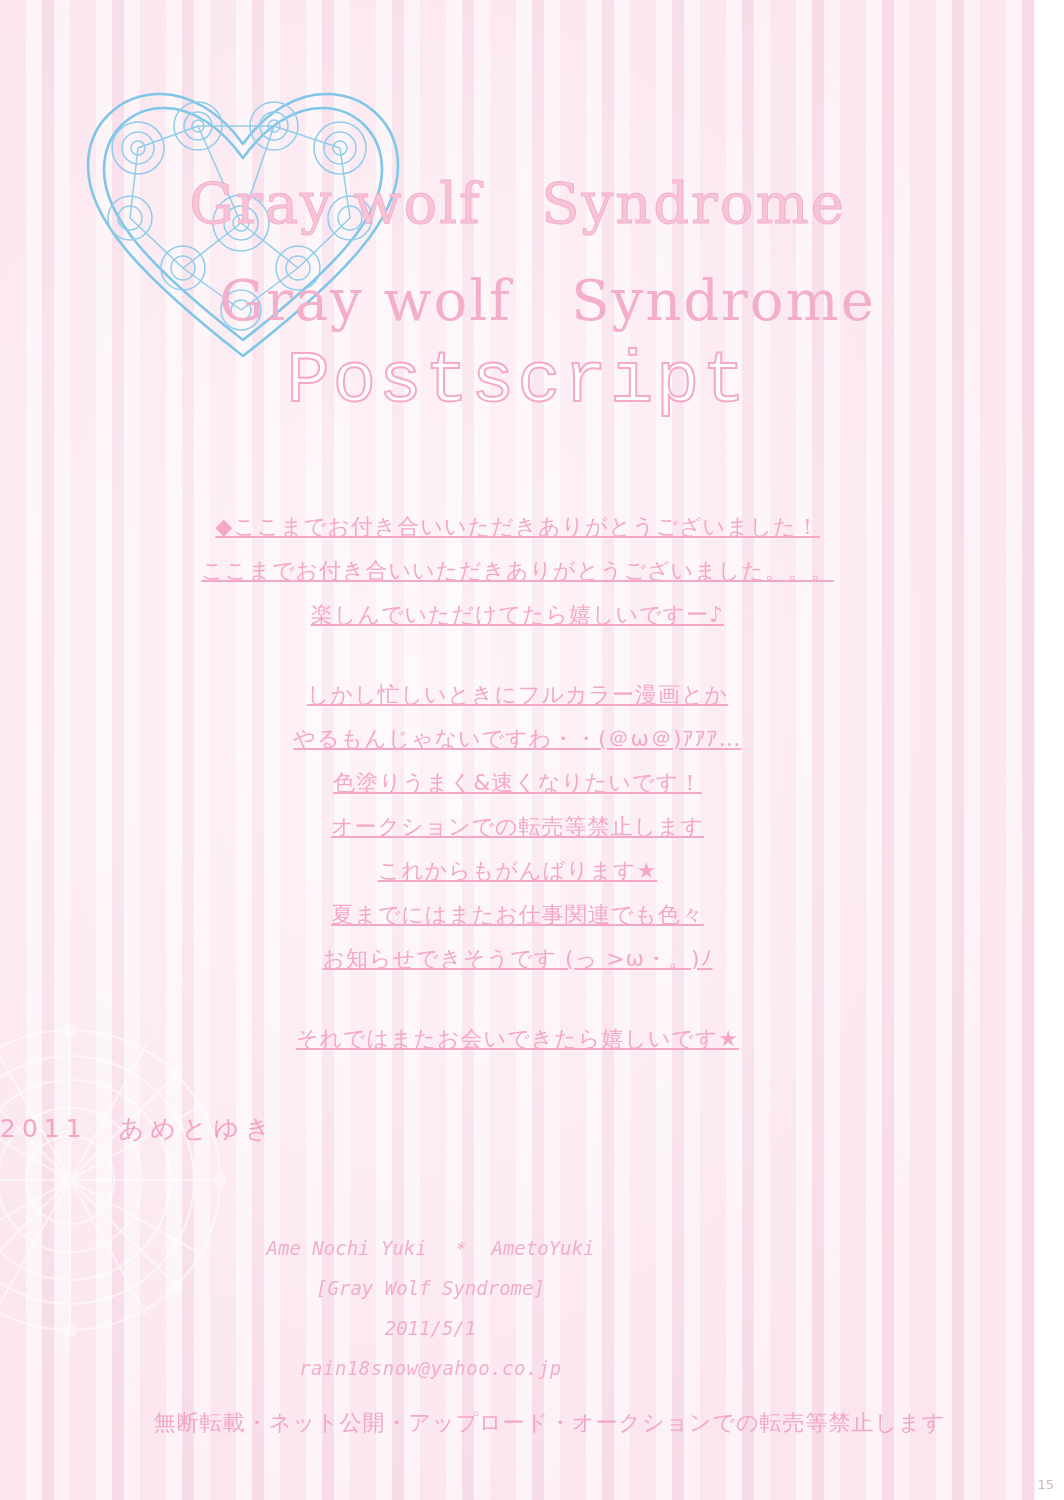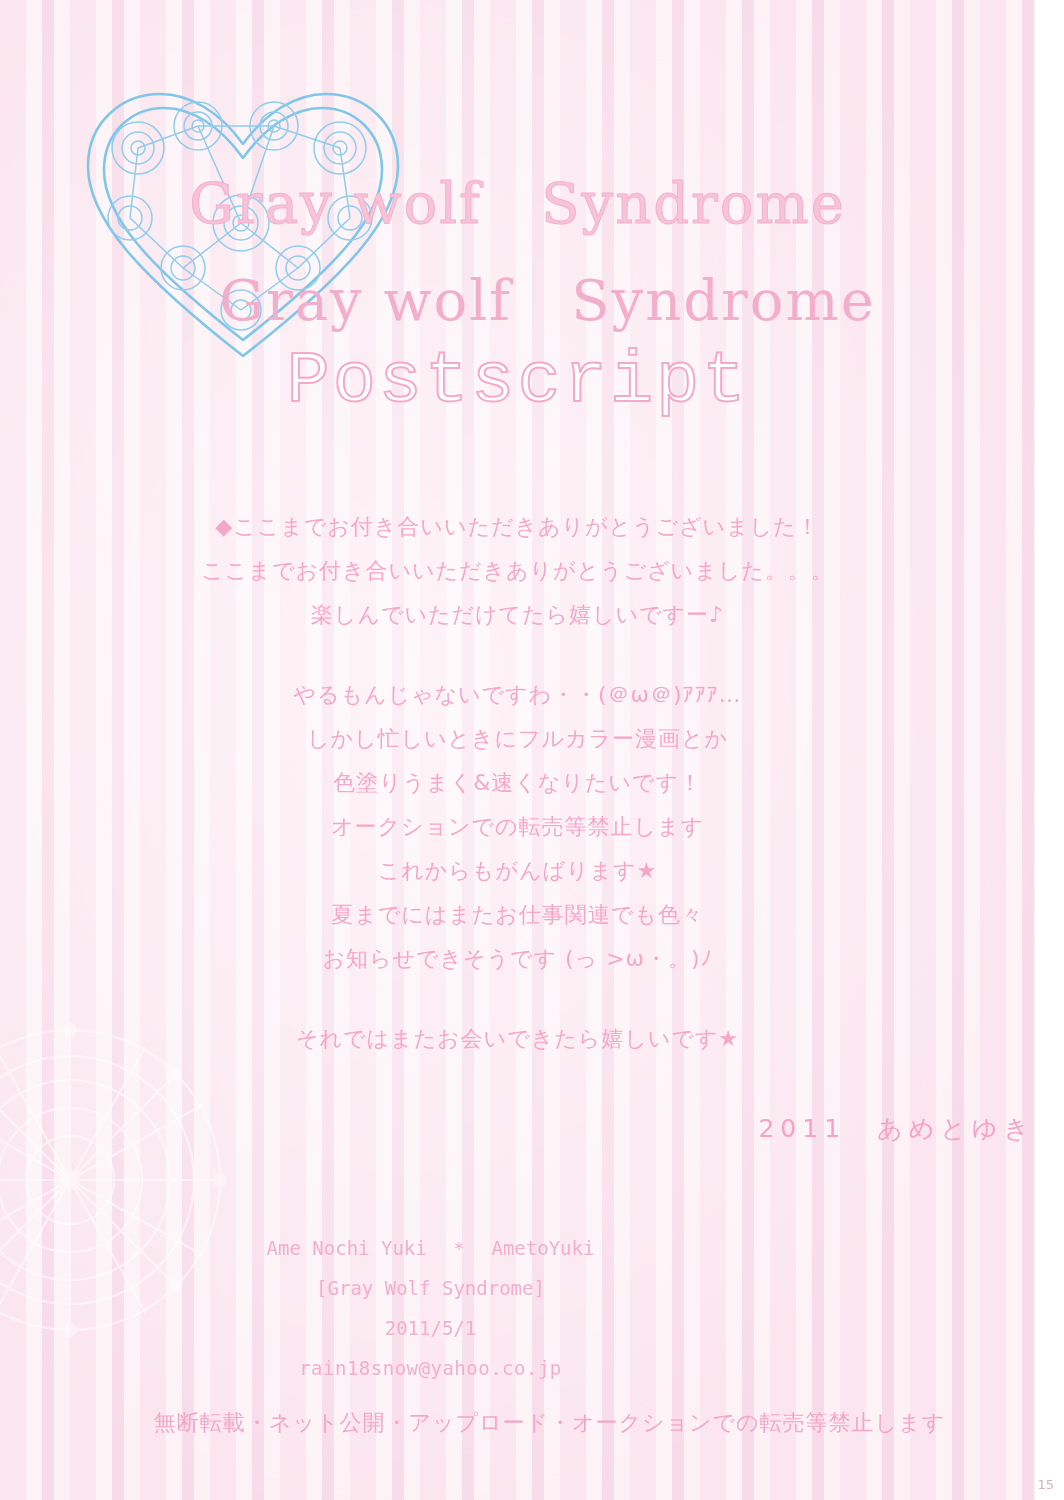--- a/index.html
+++ b/index.html
@@ -116,45 +116,46 @@
     width: 1035px;
     text-align: center;
     color: #f5a7c8;
     font-family: "DejaVu Sans", sans-serif;
     font-size: 22px;
     line-height: 44px;
     letter-spacing: 1px;
   }
   .afterword .para { margin-bottom: 36px; }
   .afterword .para:last-child { margin-bottom: 0; }
-  .afterword .ln { display: block; white-space: pre; }
+  .afterword .ln { display: block; white-space: pre; text-decoration: underline; }
 
   .sig-year {
     position: absolute;
     left: 0;
     top: 1112px;
     width: 1035px;
-    text-align: right;
+    text-align: left;
     color: #f5a2c5;
     font-family: "DejaVu Sans", sans-serif;
     font-size: 25px;
     letter-spacing: 6px;
     white-space: pre;
   }
 
   .colophon {
     position: absolute;
     left: 0;
     top: 1228px;
     width: 861px;
     text-align: center;
     color: #f3aecd;
     font-family: "DejaVu Sans Mono", monospace;
     font-size: 19px;
     line-height: 40px;
+    font-style: italic;
   }
   .colophon .ln { display: block; white-space: pre; }
   .colophon .mail { letter-spacing: 0.5px; }
 
   .notice {
     position: absolute;
     left: 0;
     top: 1408px;
     width: 1035px;
     text-align: center;
@@ -250,22 +251,22 @@
     <div class="title-post">Postscript</div>
   </div>
 
   <div class="afterword">
     <div class="para">
       <span class="ln">◆ここまでお付き合いいただきありがとうございました！</span>
       <span class="ln">ここまでお付き合いいただきありがとうございました。。。</span>
       <span class="ln">楽しんでいただけてたら嬉しいですー♪</span>
     </div>
     <div class="para">
+      <span class="ln">しかし忙しいときにフルカラー漫画とか</span>
       <span class="ln">やるもんじゃないですわ・・(＠ω＠)ｱｱｱ…</span>
-      <span class="ln">しかし忙しいときにフルカラー漫画とか</span>
       <span class="ln">色塗りうまく&amp;速くなりたいです！</span>
       <span class="ln">オークションでの転売等禁止します</span>
       <span class="ln">これからもがんばります★</span>
       <span class="ln">夏までにはまたお仕事関連でも色々</span>
       <span class="ln">お知らせできそうです (っ &gt;ω・。)ﾉ</span>
     </div>
     <div class="para">
       <span class="ln">それではまたお会いできたら嬉しいです★</span>
     </div>
   </div>

